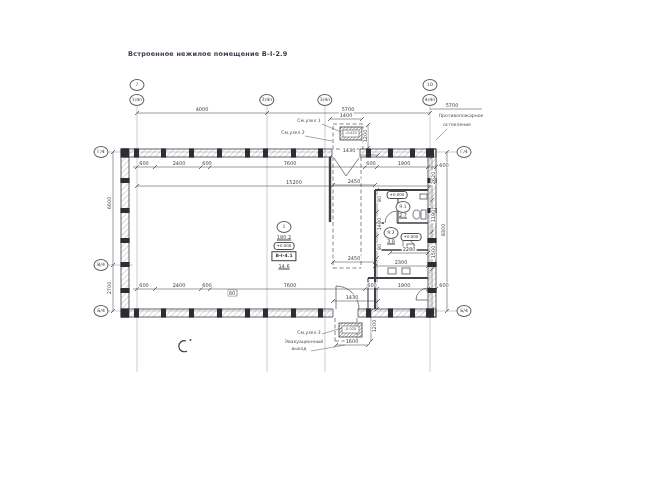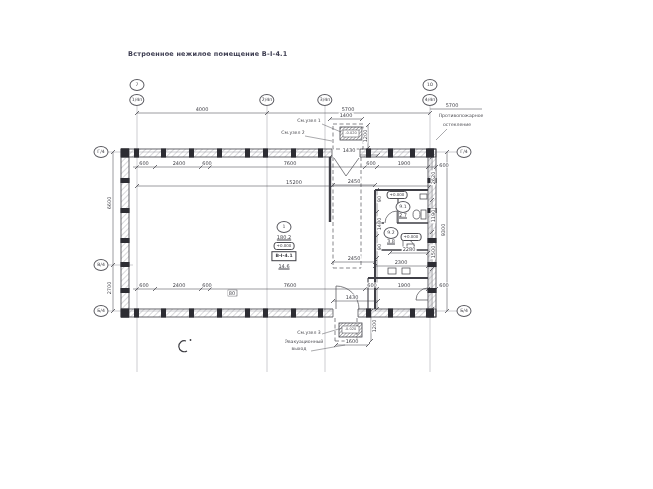--- a/index.html
+++ b/index.html
@@ -194,21 +194,21 @@
     <path d="M322 334 L342 328"></path>
     <path d="M311 351 L345 345"></path>
   </g>
 
   <g stroke="#3c3c42" fill="none">
     <path d="M186 341 A5.5 5.5 0 1 0 187 351" stroke-width="1.2"></path>
     <circle cx="190.5" cy="340" r="0.9" fill="#3c3c42" stroke="none"></circle>
   </g>
 </svg>
 
-<span class="title">Встроенное нежилое помещение В-I-4.1</span>
+<span class="title">Встроенное нежилое помещение В-I-2.9</span>
 
 <span class="bubble" style="left:137px;top:85px">7</span>
 <span class="bubble" style="left:137px;top:100px">1/4п</span>
 <span class="bubble" style="left:267px;top:100px">2/4п</span>
 <span class="bubble" style="left:325px;top:100px">3/4п</span>
 <span class="bubble" style="left:430px;top:85px">10</span>
 <span class="bubble" style="left:430px;top:100px">4/4п</span>
 <span class="bubble" style="left:101px;top:152px">Г/4</span>
 <span class="bubble" style="left:101px;top:265px">В/4</span>
 <span class="bubble" style="left:101px;top:311px">Б/4</span>

